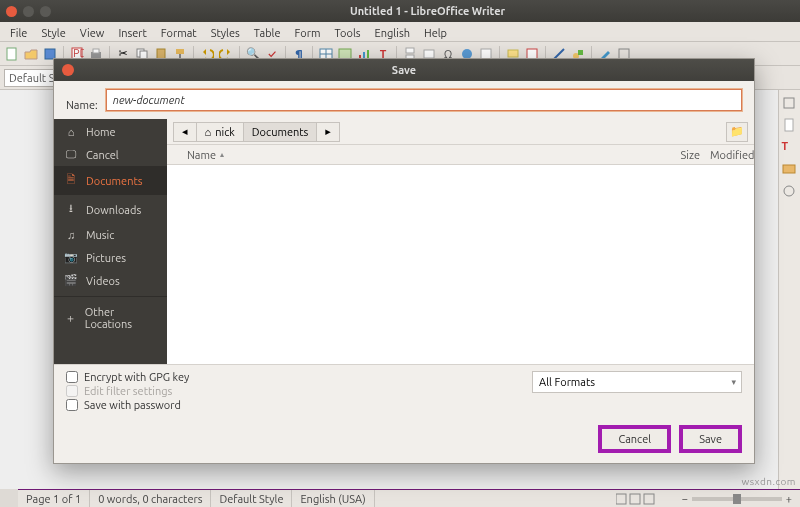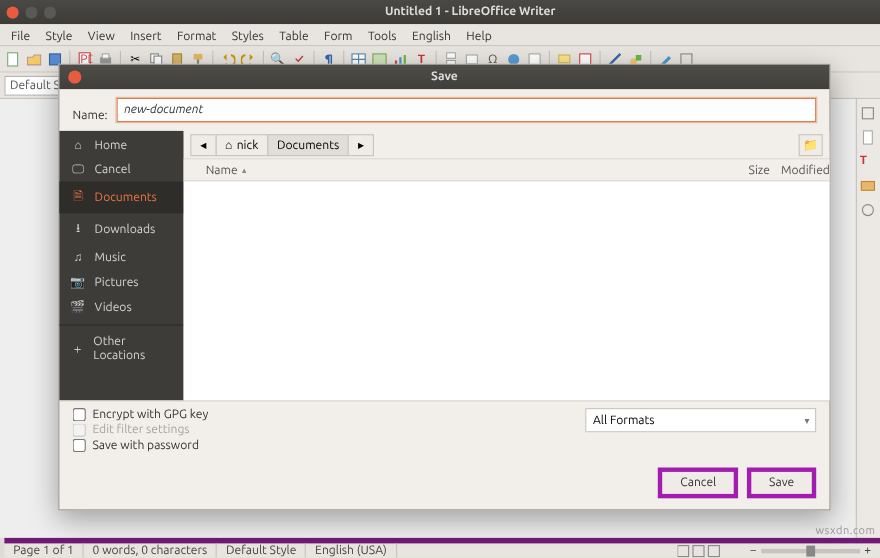--- a/index.html
+++ b/index.html
@@ -25,21 +25,21 @@
 .fmtbar { background: #e8e4df; height: 24px; display: flex; align-items: center; padding: 2px 4px; border-bottom: 1px solid #c7c3be; }
 .combo { background: #fff; border: 1px solid #b8b4af; height: 18px; padding: 0 16px 0 4px; display: flex; align-items: center; color: #555; position: relative; min-width: 90px; }
 .combo::after { content: "▾"; position: absolute; right: 3px; font-size: 9px; color: #777; }
 
 
 .workspace { position: absolute; top: 90px; bottom: 18px; left: 0; right: 22px; background: #eee; }
 .sidepanel { position: absolute; top: 90px; bottom: 18px; right: 0; width: 22px; background: #ece8e3; border-left: 1px solid #c7c3be; display:flex; flex-direction:column; align-items:center; gap:6px; padding-top:6px;}
 .sidepanel .sp { width:16px; height:16px; }
 
 
-.statusbar { position: absolute; bottom: 0; left: 4px; right: 0; height: 18px; background: #e8e4df; border-top: 5px solid #701a75; display: flex; align-items: center; color: #444; }
+.statusbar { position: absolute; bottom: 0; left: 18px; right: 0; height: 18px; background: #e8e4df; border-top: 1px solid #701a75; display: flex; align-items: center; color: #444; }
 .statusbar .cell { padding: 0 8px; border-right: 1px solid #c7c3be; height: 100%; display: flex; align-items: center; }
 .statusbar .spacer { flex: 1; }
 .zoom { display:flex; align-items:center; gap:4px; padding:0 8px;}
 .zoom .track { width:90px; height:4px; background:#c7c3be; position:relative; }
 .zoom .knob { position:absolute; left:50%; top:-3px; width:8px; height:10px; background:#888; transform:translateX(-50%);}
 
 
 .wm { position: absolute; right: 4px; bottom: 20px; color: #999; font-size: 10px; letter-spacing: 0.5px; }
 
 

